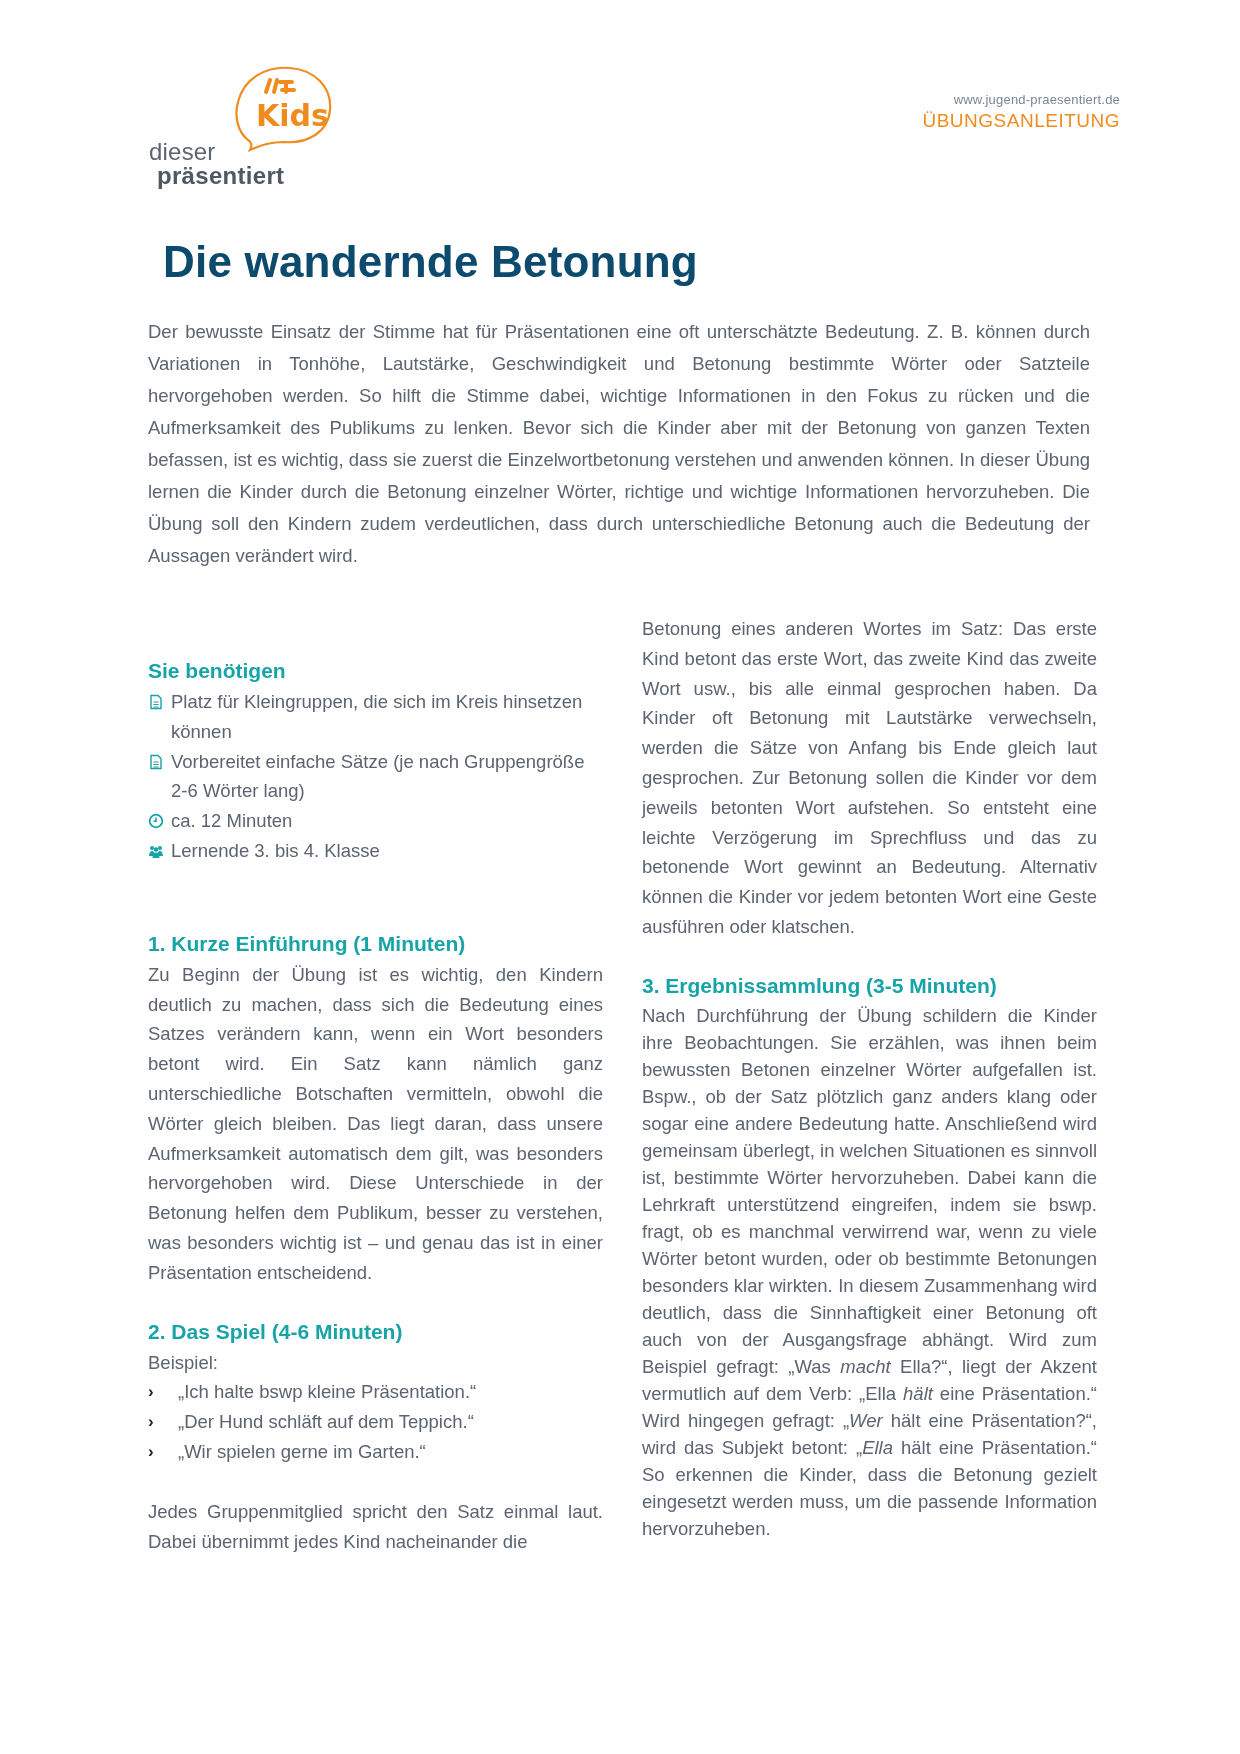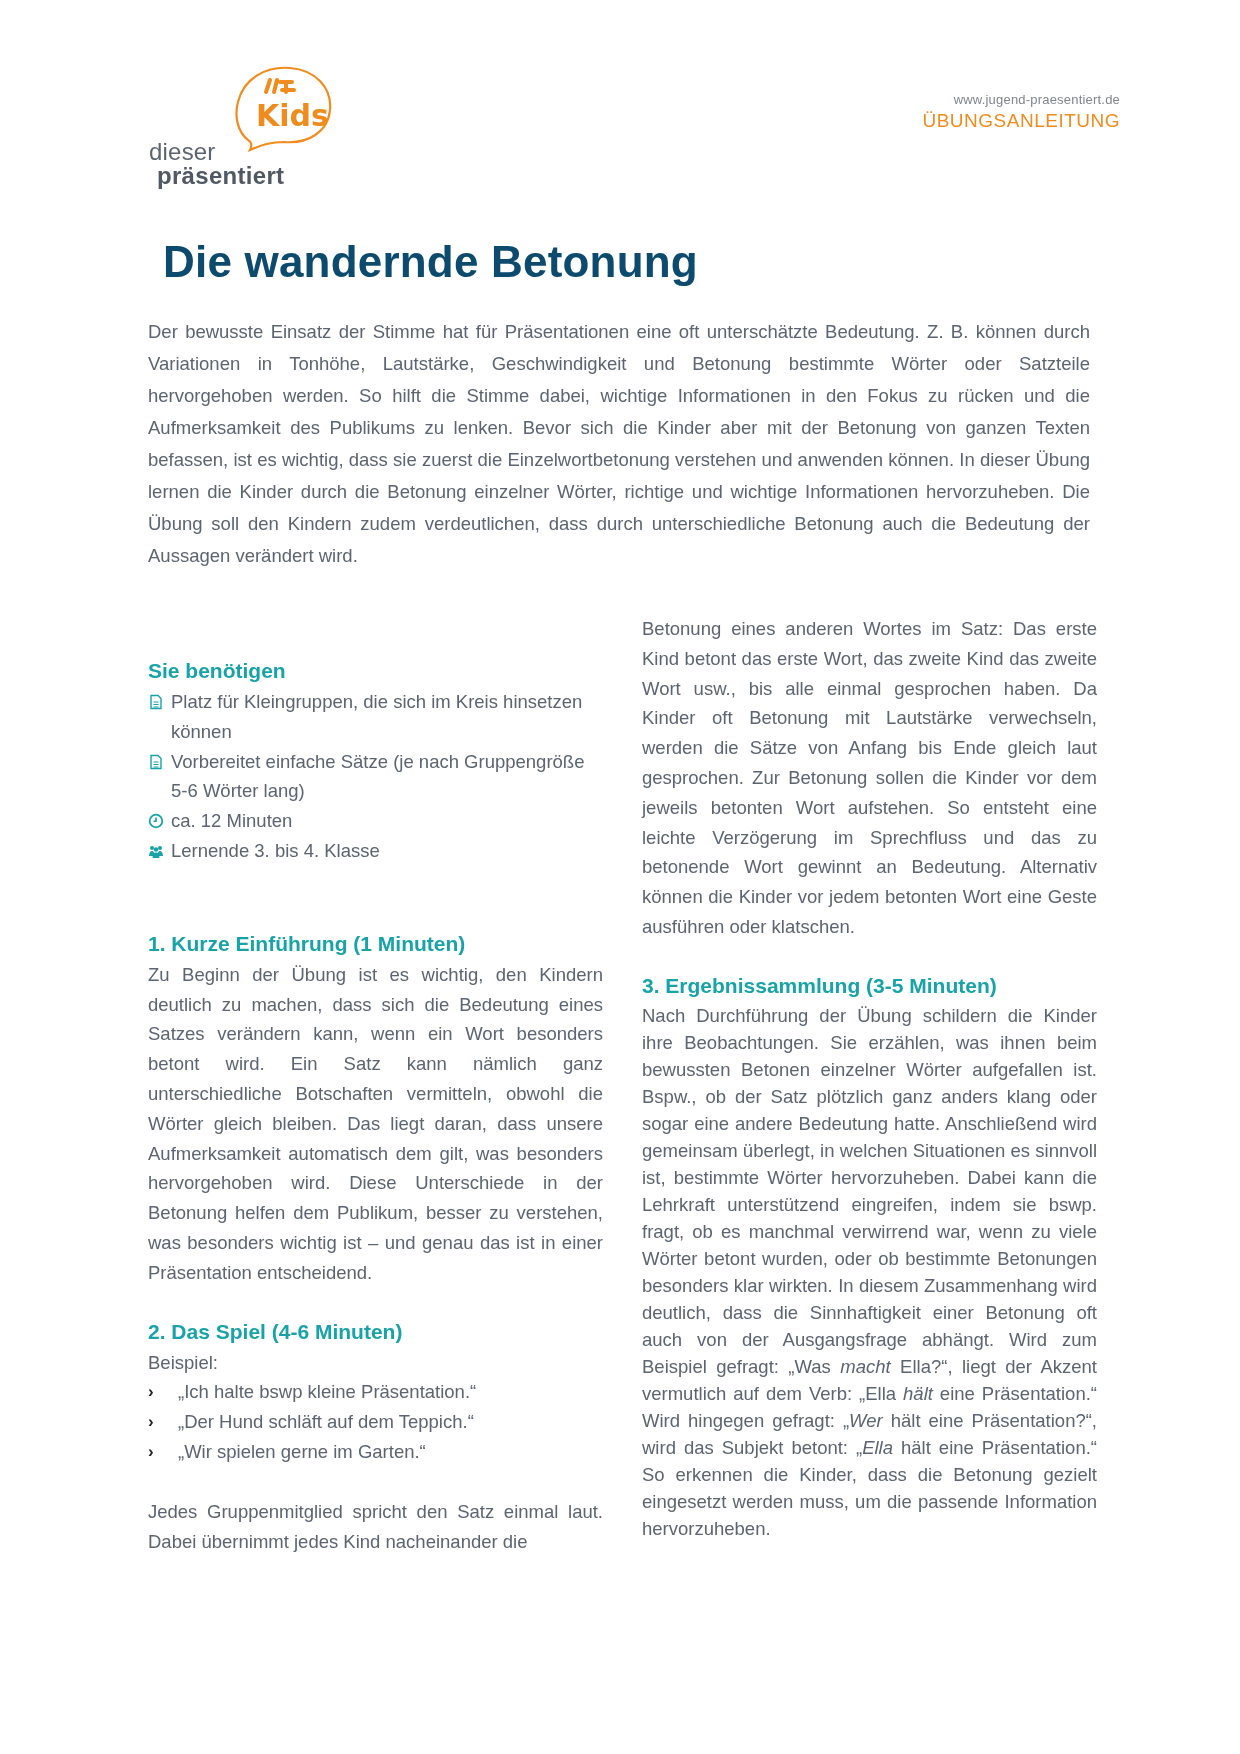--- a/index.html
+++ b/index.html
@@ -60,21 +60,21 @@
           <path d="M3 1.5h7l3 3v10H3z" fill="none" stroke="#17a3a8" stroke-width="1.4"></path>
           <path d="M5.5 8h5M5.5 10.5h5M5.5 13h5" stroke="#17a3a8" stroke-width="1.2"></path>
         </svg>
       <span>Platz für Kleingruppen, die sich im Kreis hinsetzen können</span>
     </li>
     <li>
       <svg class="ic" viewBox="0 0 16 16">
           <path d="M3 1.5h7l3 3v10H3z" fill="none" stroke="#17a3a8" stroke-width="1.4"></path>
           <path d="M5.5 8h5M5.5 10.5h5M5.5 13h5" stroke="#17a3a8" stroke-width="1.2"></path>
         </svg>
-      <span>Vorbereitet einfache Sätze (je nach Gruppengröße 5-6 Wörter lang)</span>
+      <span>Vorbereitet einfache Sätze (je nach Gruppengröße 2-6 Wörter lang)</span>
     </li>
     <li>
       <svg class="ic" viewBox="0 0 16 16">
           <circle cx="8" cy="8" r="6.3" fill="none" stroke="#17a3a8" stroke-width="1.8"></circle>
           <path d="M8 4.5V8.3H5.5" fill="none" stroke="#17a3a8" stroke-width="1.6"></path>
         </svg>
       <span>ca. 12 Minuten</span>
     </li>
     <li>
       <svg class="ic" viewBox="0 0 16 16">

